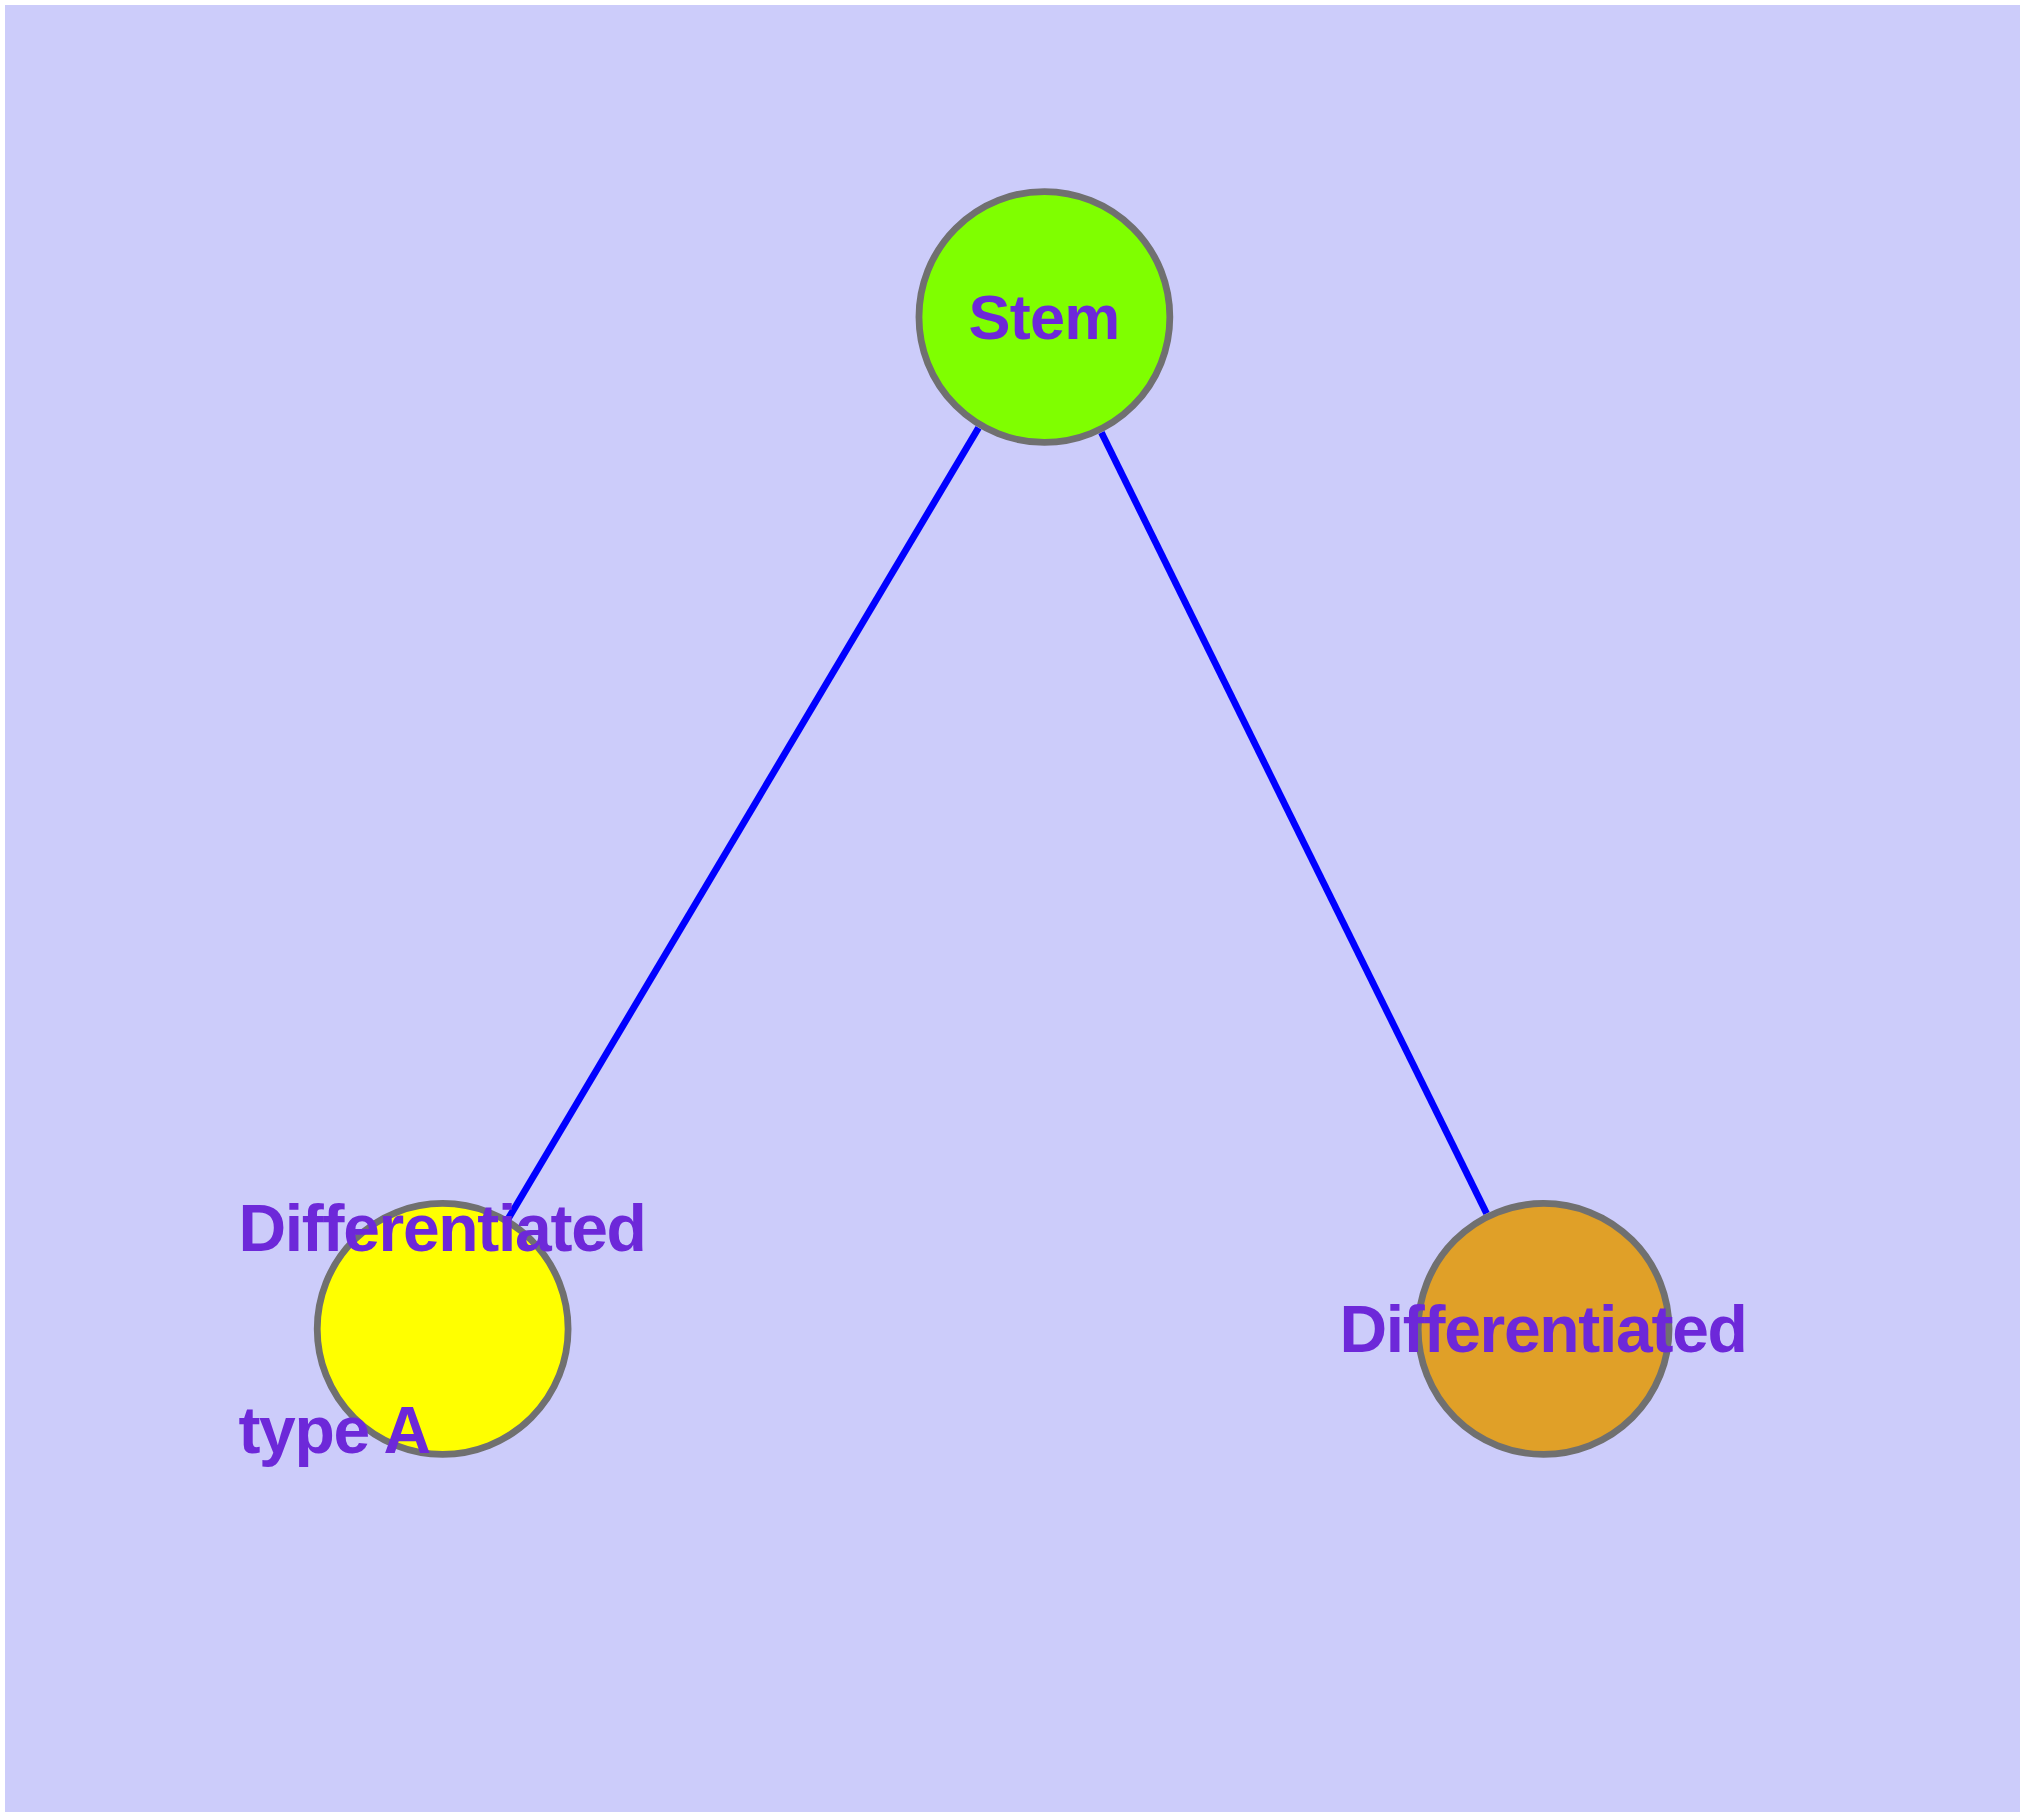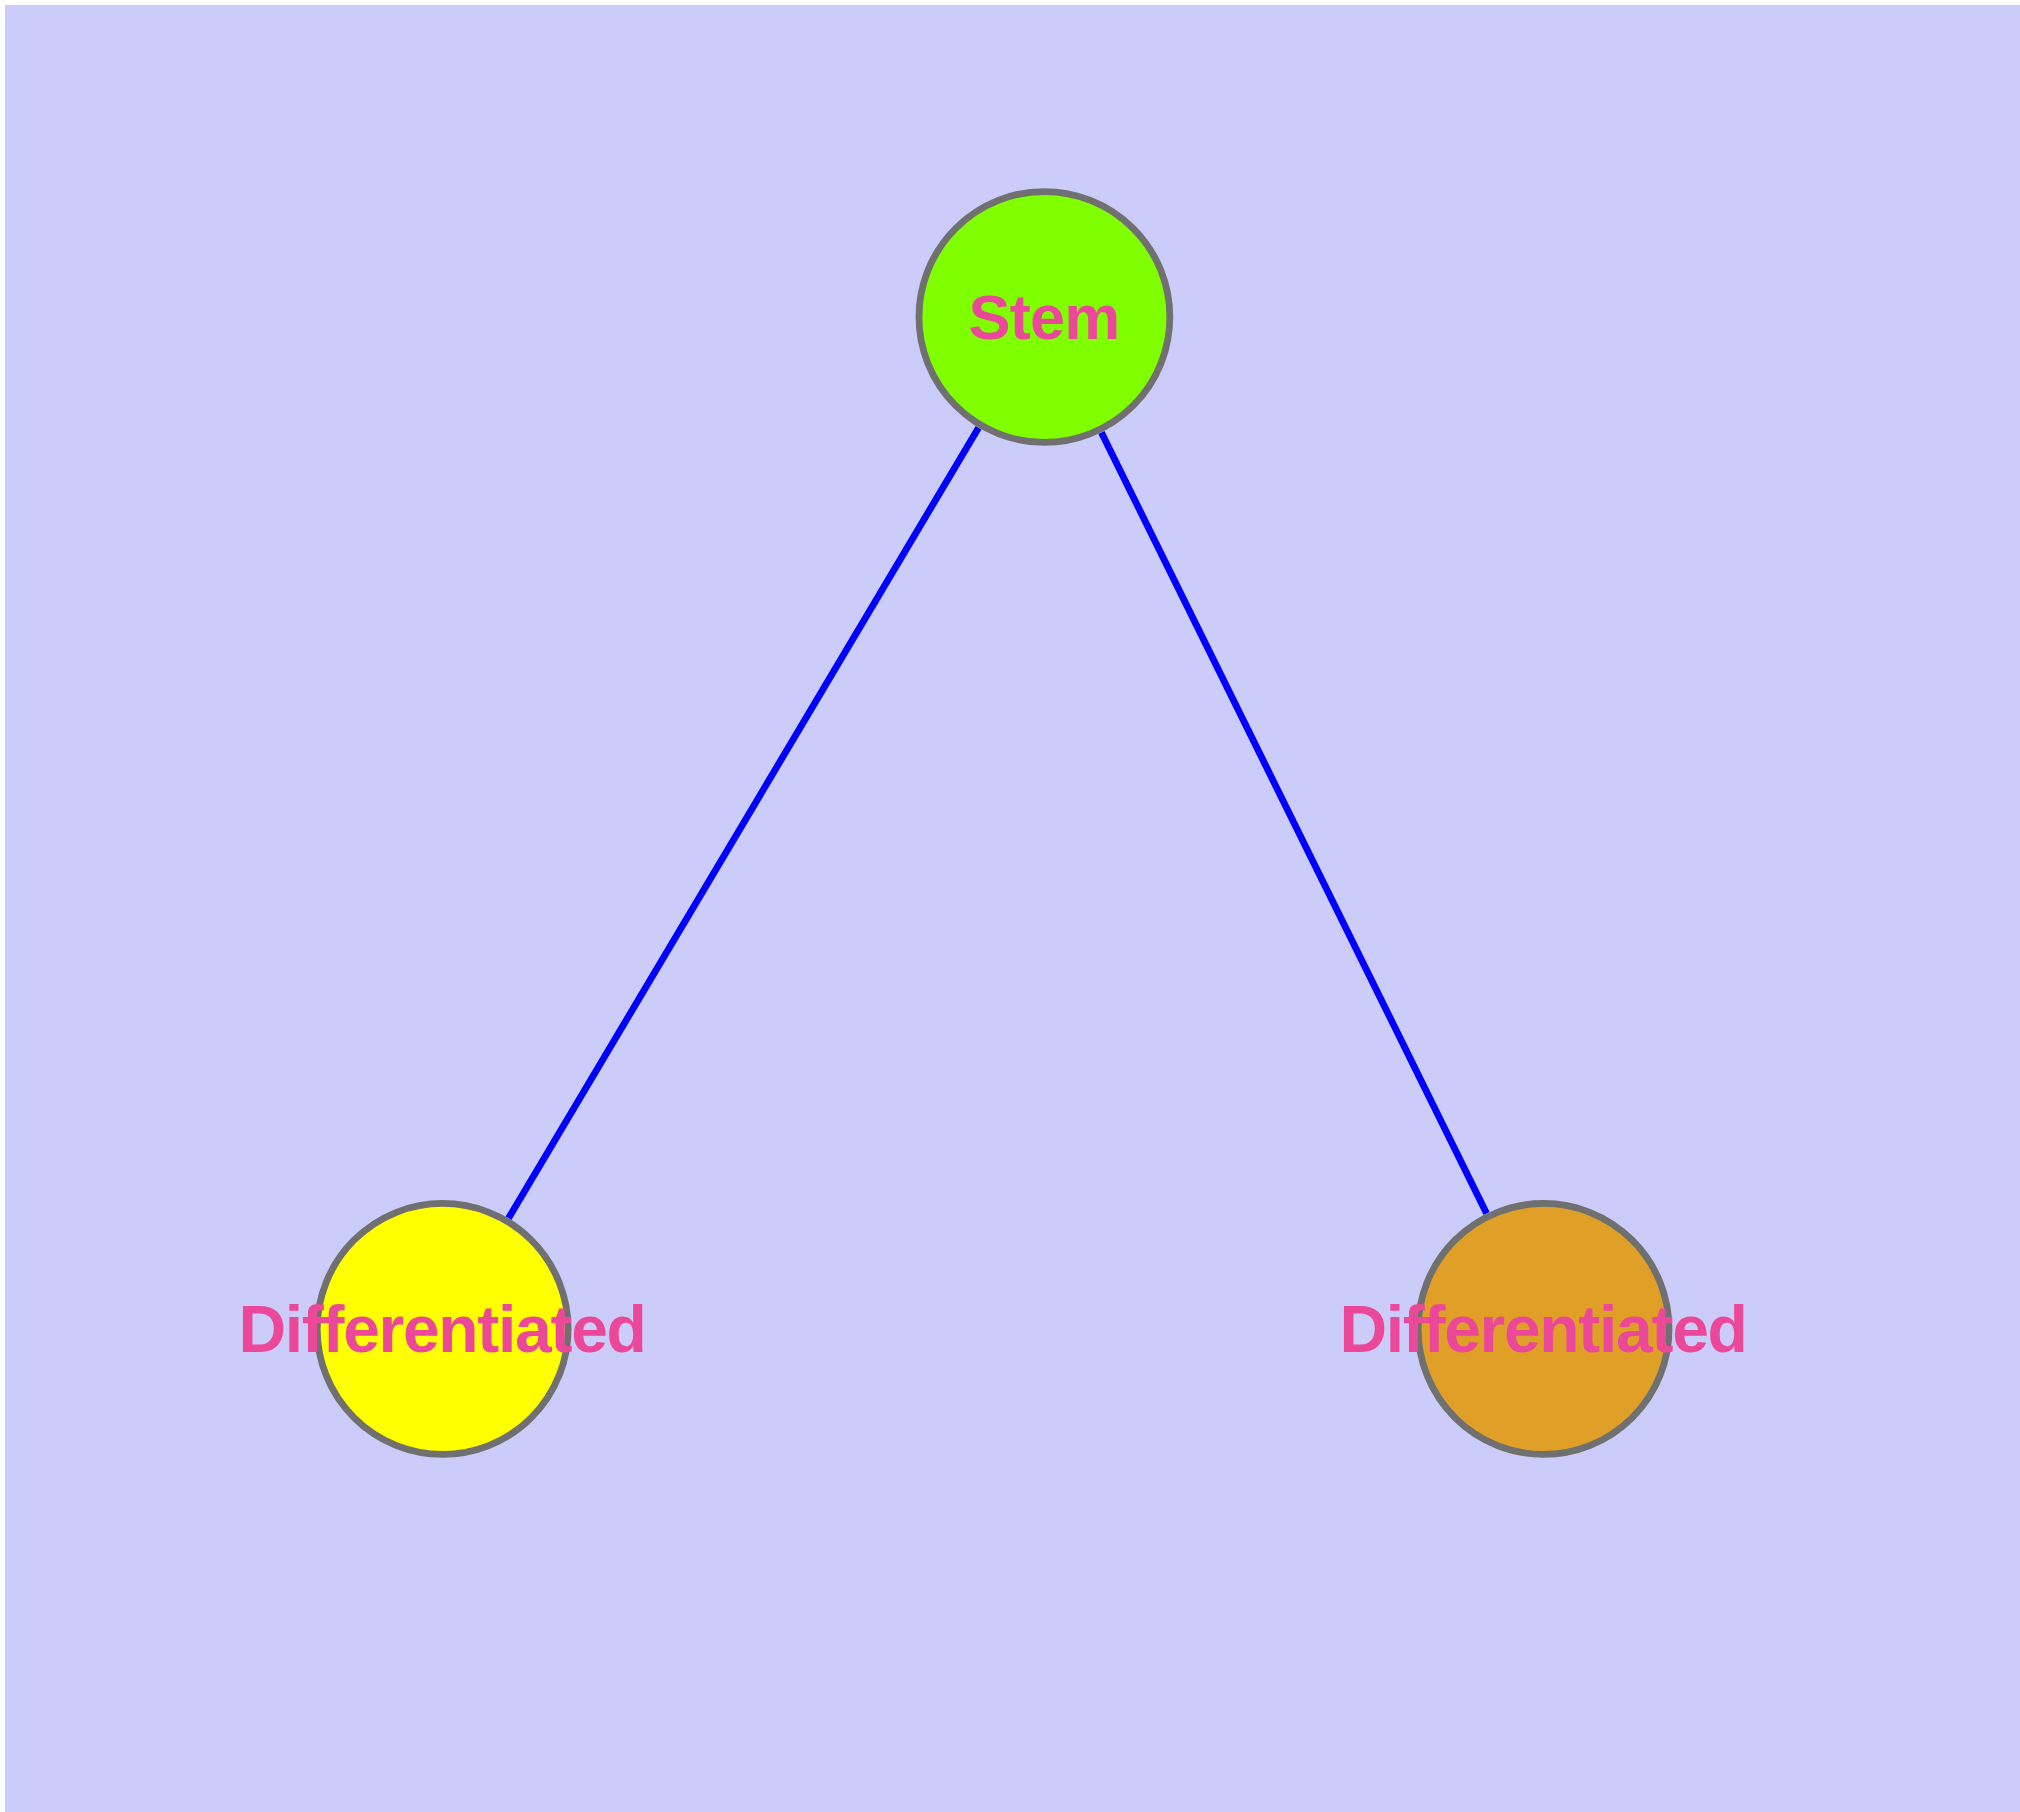--- a/index.html
+++ b/index.html
@@ -29,21 +29,21 @@
     left: 0;
     top: 0;
     width: 2021px;
     height: 1812px;
     display: block;
   }
   .node-label {
     position: absolute;
     text-align: left;
     font-weight: bold;
-    color: #ec4899;
+    color: #6d28d9;
     line-height: 1.02;
     white-space: pre;
     pointer-events: none;
     transform: translate(-50%, -50%);
   }
   .node-label.single {
     font-size: 63px;
     letter-spacing: -0.8px;
   }
   .node-label.double {
@@ -69,19 +69,20 @@
       <circle cx="1821" cy="1568" r="148" fill="#e0a028" stroke="#707070" stroke-width="8"></circle>
     </g>
   </svg>
 
   <div class="node-label single" style="left:1044px; top:317px;">
     <span class="label-line">Stem</span>
   </div>
 
   <div class="node-label double" style="left:442px; top:1329px;">
     <span class="label-line">Differentiated</span>
+    <span class="label-line">type A</span>
   </div>
 
   <div class="node-label double" style="left:1543px; top:1329px;">
     <span class="label-line">Differentiated</span>
   </div>
 </div>
 
 
 </body></html>

